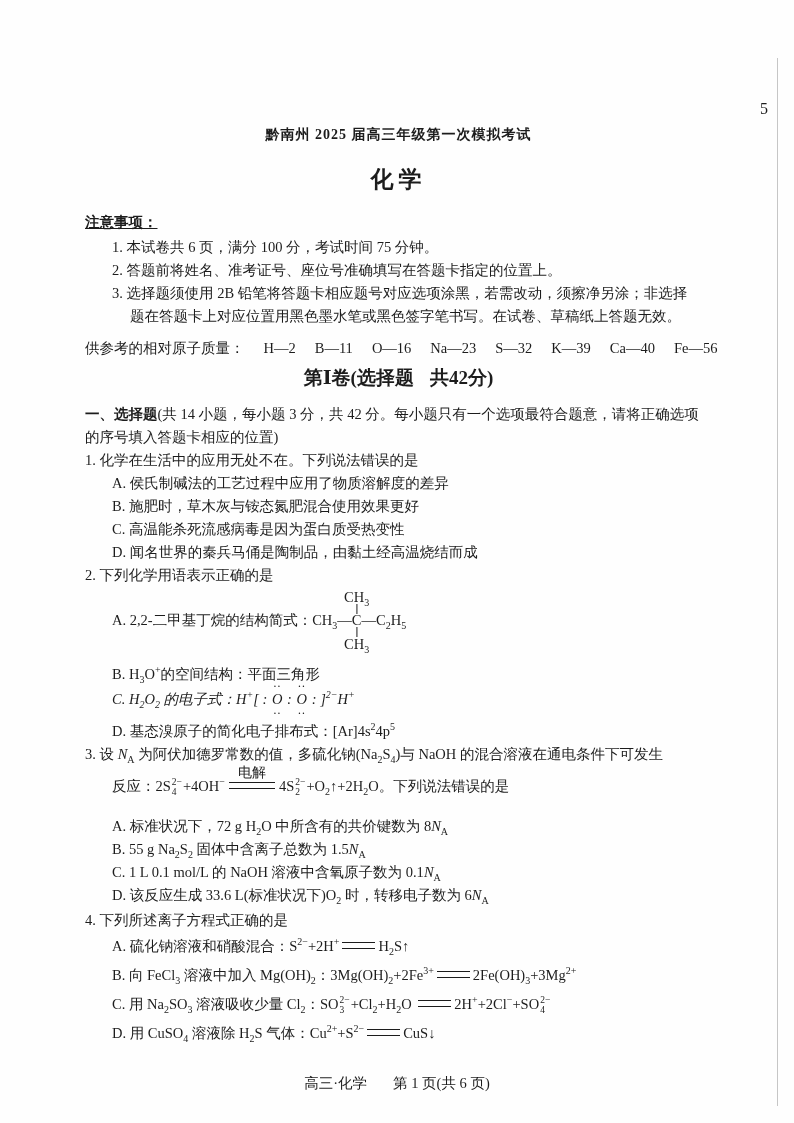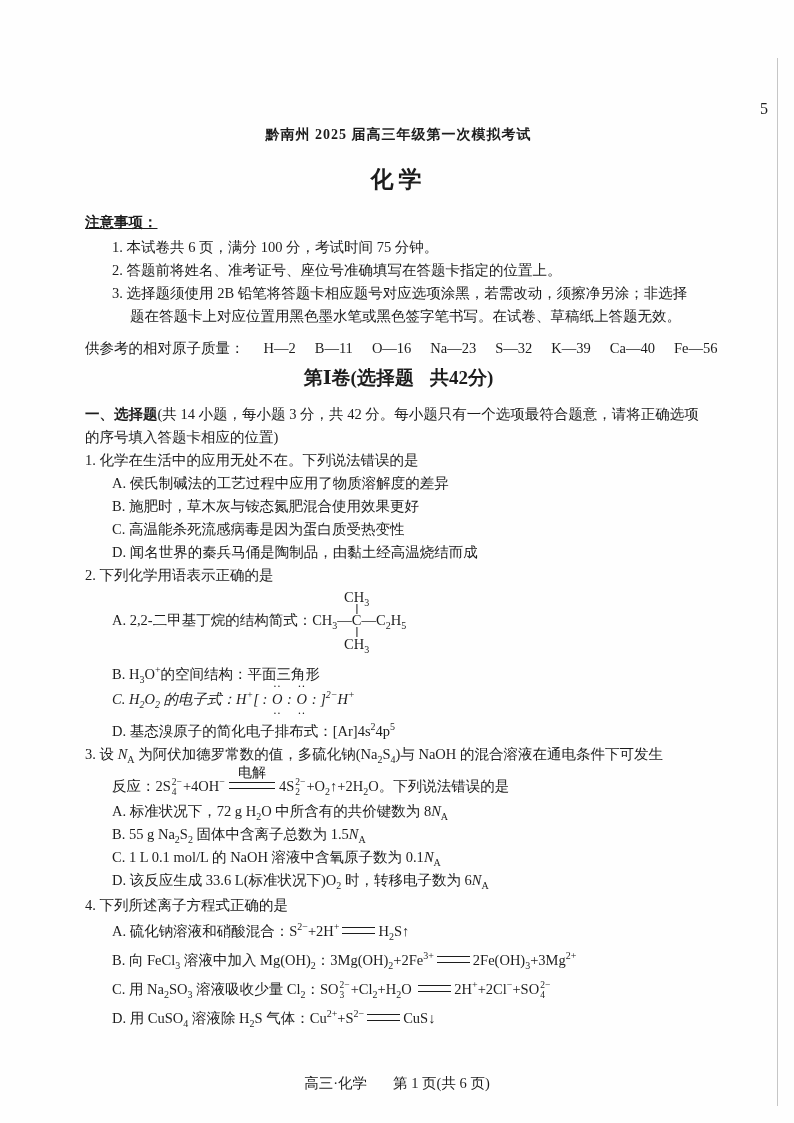--- a/index.html
+++ b/index.html
@@ -32,21 +32,21 @@
 
   .intro { margin-top:14px; line-height:23px; }
   .intro b { font-weight:bold; }
 
   .q { line-height:23px; }
   .stem { line-height:23px; }
   .opt { padding-left:27px; line-height:23px; }
   .eqline { padding-left:27px; margin-top:9px; line-height:23px; }
   .opts-tall .opt { line-height:29px; }
   .opt-roomy { margin-top:2px; margin-bottom:9px;font-style:italic; }
-  .q3opts { margin-top:2px; }
+  .q3opts { margin-top:17px; }
   .q4 { margin-top:2px; }
 
   sub, sup { font-size:10px; line-height:0; }
 
   .it { font-style:italic; }
 
   
   .stk { display:inline-block; vertical-align:-4px; font-size:9.5px; line-height:1.05; margin:0 1px; }
   .stk span { display:block; }
 

